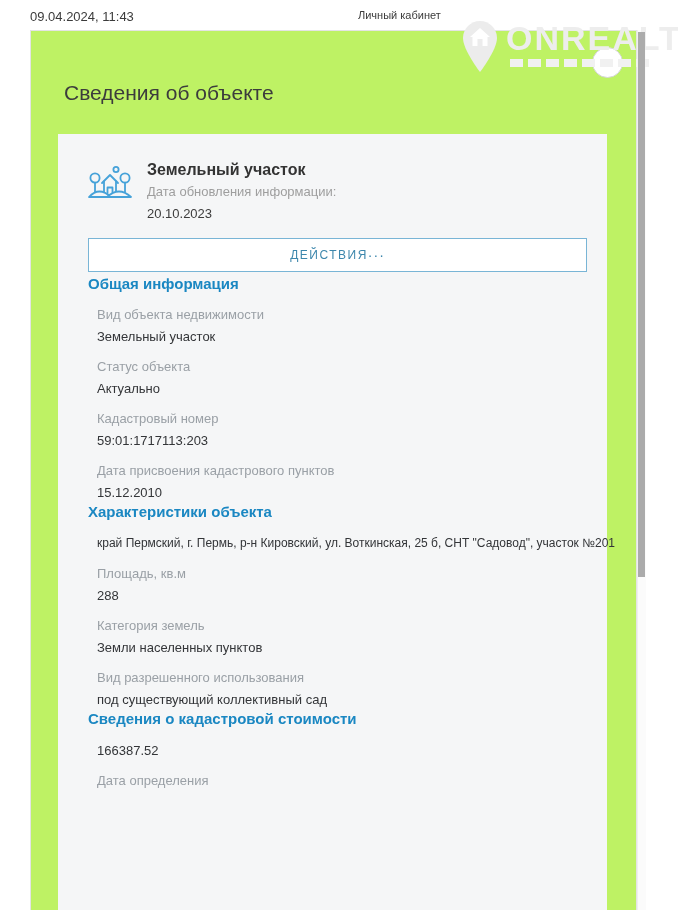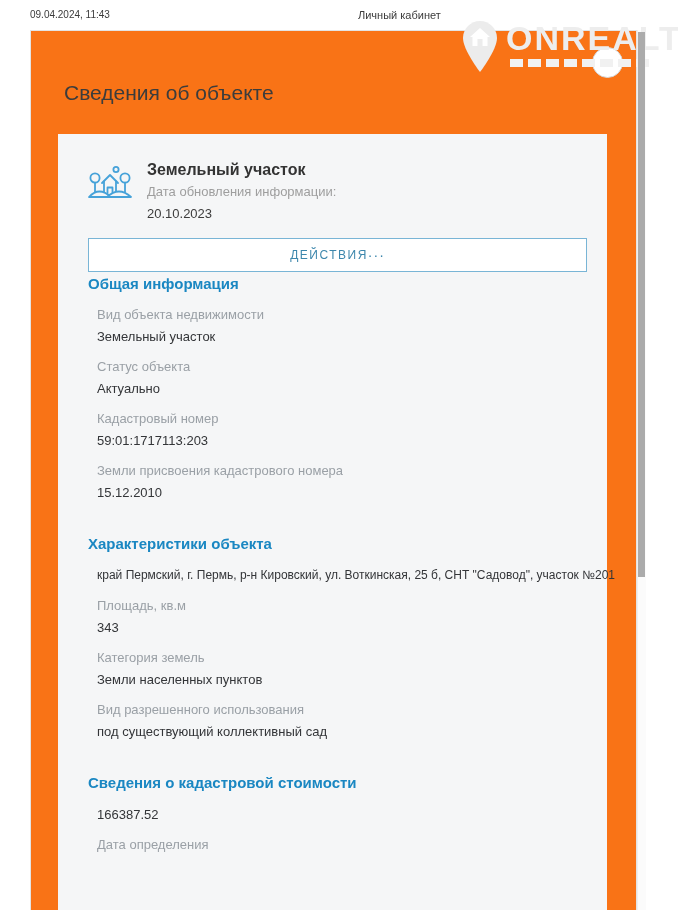--- a/index.html
+++ b/index.html
@@ -1,33 +1,33 @@
 <!DOCTYPE html>
 <html><head>
 <meta charset="utf-8">
 <style>
   * { margin:0; padding:0; box-sizing:border-box; }
   html,body { width:678px; height:910px; overflow:hidden; background:#ffffff;
               font-family:"Liberation Sans", sans-serif; position:relative; }
 
   
-  .topbar-date { position:absolute; left:30px; top:9px; font-size:10px; color:#3b3b3b; }
+  .topbar-date { position:absolute; left:30px; top:9px; font-size:13px; color:#3b3b3b; }
   .topbar-title { position:absolute; left:358px; top:9px; font-size:11px; color:#3b3b3b; }
 
   
   .watermark { position:absolute; left:462px; top:20px; display:flex; align-items:flex-start;
                gap:8px; pointer-events:none; z-index:5; }
   .wm-text { display:flex; flex-direction:column; }
   .wm-brand { font-size:34px; font-weight:700; color:#ededed; letter-spacing:2px; line-height:36px; }
   .wm-tagline { display:flex; gap:5px; margin-top:3px; margin-left:4px; }
   .wm-tagline span { width:13px; height:8px; background:#f1f1f1; display:inline-block; }
 
   
   .modal { position:absolute; left:30px; top:30px; width:607px; height:880px;
-           background:#f97316; border:1px solid #e4e4e4; border-bottom:none; z-index:1;text-decoration:underline; }
+           background:#bef264; border:1px solid #e4e4e4; border-bottom:none; z-index:1;text-decoration:underline; }
   .modal-title { position:absolute; left:33px; top:50px; font-size:21px; color:#3c3c3c; font-weight:400; }
   .close-btn { position:absolute; left:561px; top:16px; width:31px; height:31px; border-radius:50%;
                border:1px solid #d6d6d6; background:#ffffff; color:#9e9e9e; font-size:15px;
                line-height:29px; text-align:center; cursor:pointer; z-index:7; }
 
   
   .panel { position:absolute; left:27px; top:103px; width:549px; min-height:810px;
            background:#f5f6f7; padding:26px 20px 40px 30px; }
 
   
@@ -38,21 +38,21 @@
   .obj-upd-date { font-size:13px; color:#3c3c3c; line-height:18px; margin-top:4px; }
 
   
   .actions-btn { margin-top:15px; width:100%; height:34px; background:#ffffff;
                  border:1px solid #79b5d6; display:flex; align-items:center; justify-content:center;
                  cursor:pointer; }
   .actions-label { font-size:12px; letter-spacing:1.5px; color:#3d87ac; font-weight:400; }
   .actions-dots { font-size:14px; color:#3d87ac; letter-spacing:1px; line-height:10px; }
 
   
-  .section { margin-top:32px; }
+  .section { }
   .section:first-of-type { margin-top:2px; }
   .section-title { font-size:15px; font-weight:700; color:#1a87c2; line-height:20px; margin-bottom:8px; }
   .field { margin-top:12px; margin-left:9px; }
   .field-label { font-size:13px; color:#9aa0a6; line-height:18px; }
   .field-value { font-size:13px; color:#333538; line-height:19px; margin-top:3px; font-weight:500; }
   .field-value.long { font-size:12px; white-space:nowrap; overflow:visible; }
 
   
   .scroll-track { position:absolute; left:637px; top:30px; width:9px; height:880px;
                   background:#fbfbfb; border-left:1px solid #efefef; }
@@ -131,32 +131,32 @@
           </div>
           <div class="field">
             <div class="field-label">Статус объекта</div>
             <div class="field-value">Актуально</div>
           </div>
           <div class="field">
             <div class="field-label">Кадастровый номер</div>
             <div class="field-value">59:01:1717113:203</div>
           </div>
           <div class="field">
-            <div class="field-label">Земли присвоения кадастрового номера</div>
+            <div class="field-label">Дата присвоения кадастрового пунктов</div>
             <div class="field-value">15.12.2010</div>
           </div>
         </div>
         <div class="section">
           <div class="section-title">Характеристики объекта</div>
           <div class="field">
             <div class="field-value long">край Пермский, г. Пермь, р-н Кировский, ул. Воткинская, 25 б, СНТ "Садовод", участок №201</div>
           </div>
           <div class="field">
             <div class="field-label">Площадь, кв.м</div>
-            <div class="field-value">343</div>
+            <div class="field-value">288</div>
           </div>
           <div class="field">
             <div class="field-label">Категория земель</div>
             <div class="field-value">Земли населенных пунктов</div>
           </div>
           <div class="field">
             <div class="field-label">Вид разрешенного использования</div>
             <div class="field-value">под существующий коллективный сад</div>
           </div>
         </div>

